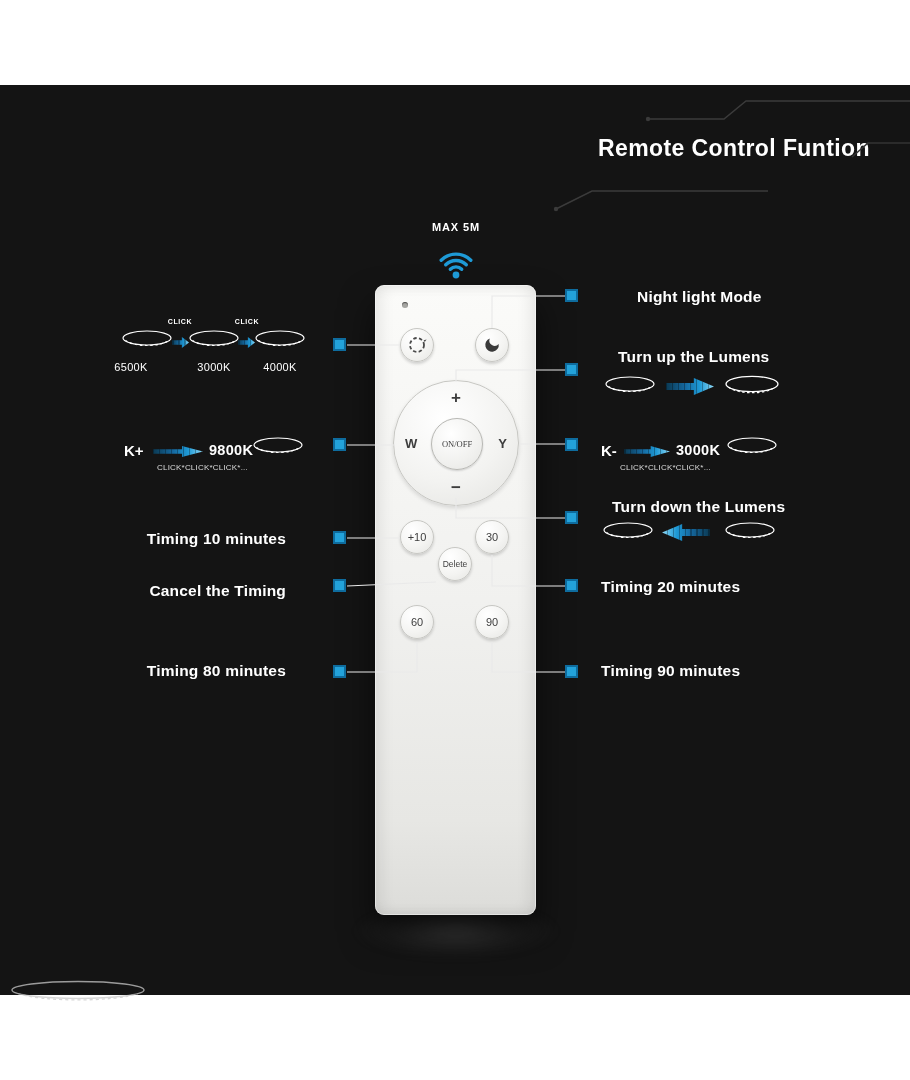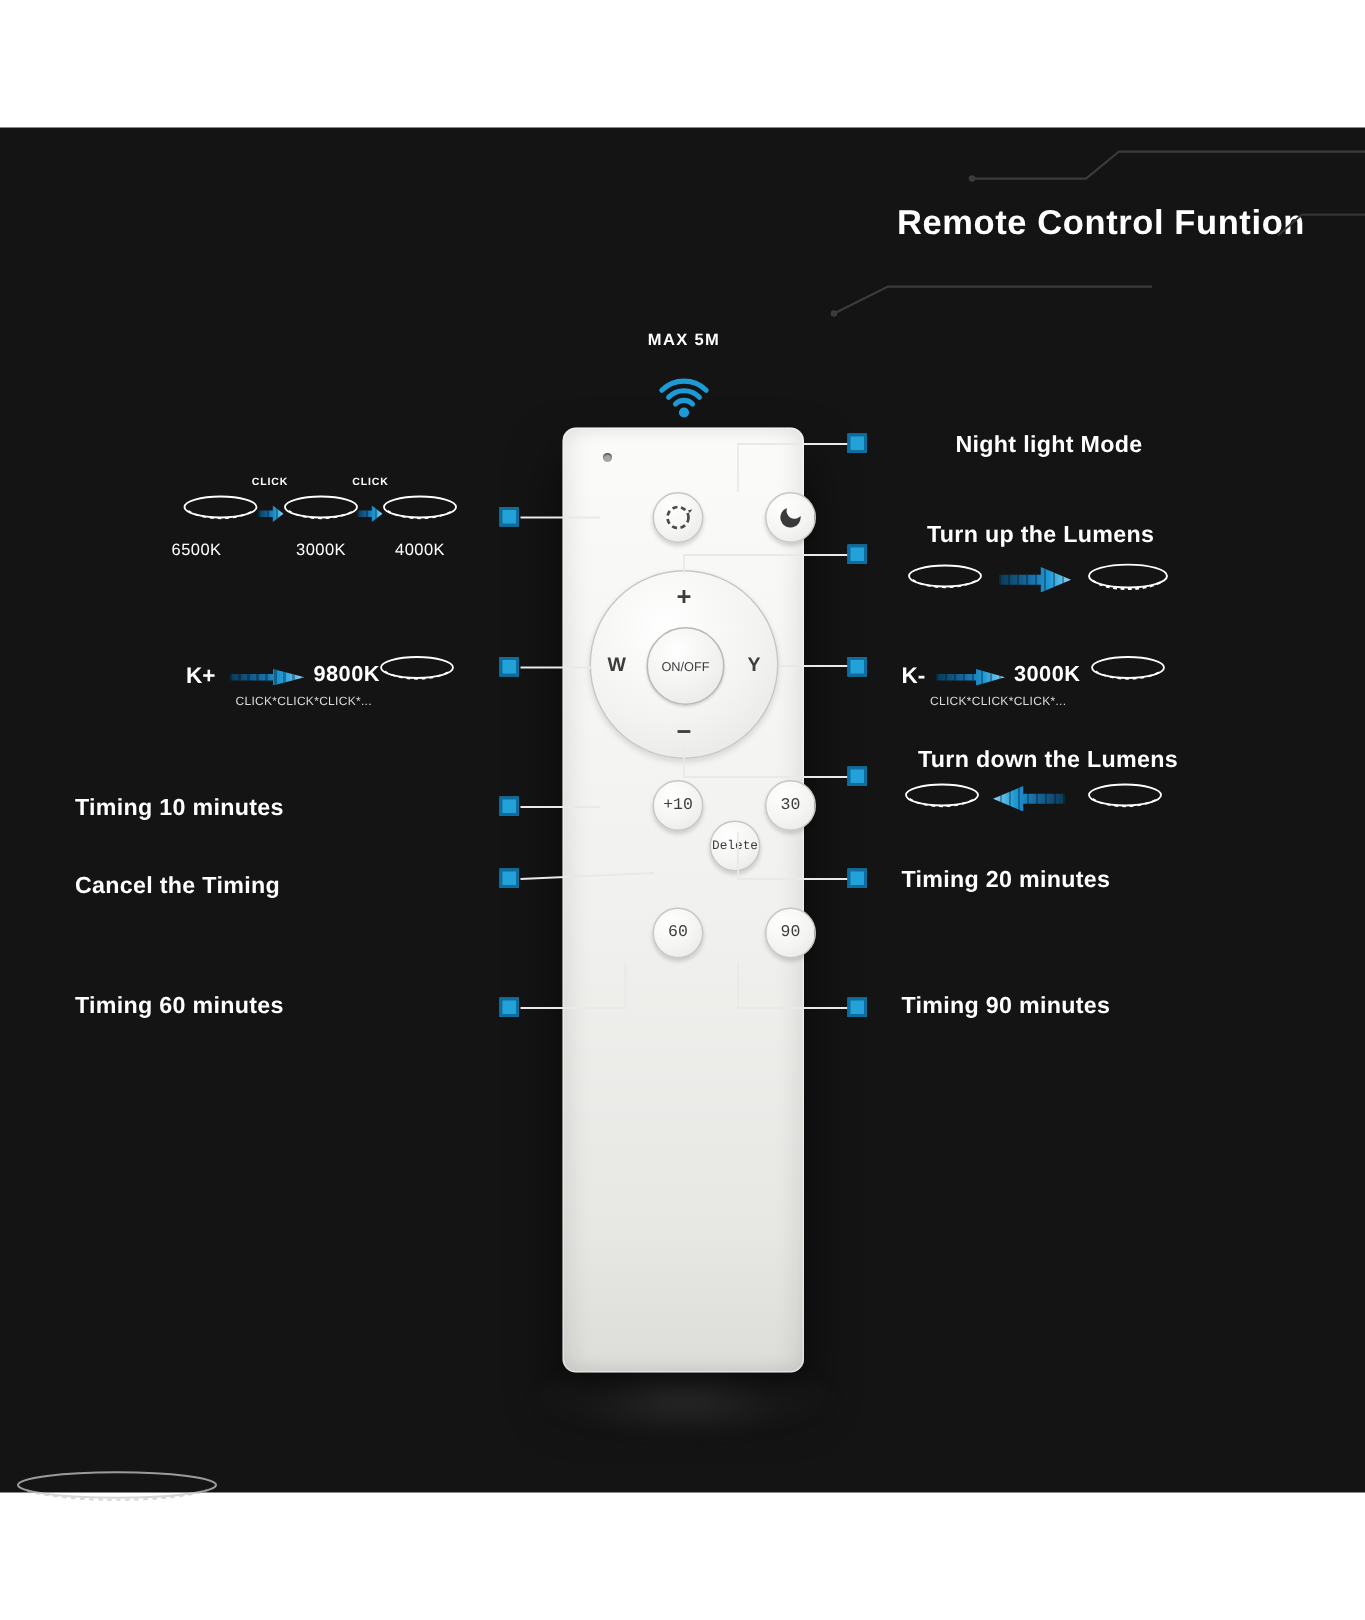--- a/index.html
+++ b/index.html
@@ -23,48 +23,48 @@
   .remote-shadow { position:absolute; left:356px; top:820px; width:200px; height:52px;
             background:radial-gradient(ellipse at center, rgba(150,150,150,0.30), rgba(90,90,90,0.12) 52%, transparent 72%);
             filter:blur(5px); }
   .led { position:absolute; left:27px; top:17px; width:6px; height:6px; border-radius:50%;
          background:#a6a6a2; box-shadow:inset 0 1px 1px rgba(0,0,0,0.55); }
 
   .rbtn { position:absolute; width:34px; height:34px; border-radius:50%;
           background:radial-gradient(circle at 35% 28%, #ffffff 0%, #f4f4f2 55%, #e6e6e3 100%);
           border:1px solid #c7c7c3; box-shadow:0 2px 3px rgba(0,0,0,0.16);
           display:flex; align-items:center; justify-content:center;
-          color:#3d3d3d; font-family:Liberation Mono, monospace; cursor:default; padding:0;margin-left:35px; }
+          color:#3d3d3d; font-family:Liberation Sans, sans-serif; cursor:default; padding:0; }
   .btn-cycle { left:25px; top:43px; }
   .btn-moon  { left:100px; top:43px; }
   .btn-10 { left:25px;  top:235px; font-size:11px; }
   .btn-30 { left:100px; top:235px; font-size:11px; }
   .btn-del { left:63px; top:262px; font-size:8.5px; }
   .btn-60 { left:25px;  top:320px; font-size:11px; }
   .btn-90 { left:100px; top:320px; font-size:11px; }
 
   .pad { position:absolute; left:18px; top:95px; width:126px; height:126px; border-radius:50%;
          background:radial-gradient(circle at 40% 30%, #ffffff 0%, #f3f3f1 55%, #e3e3e0 100%);
          border:1px solid #c7c7c3; box-shadow:0 2px 4px rgba(0,0,0,0.13); color:#3d3d3d; }
   .pad-plus  { position:absolute; left:0; right:0; top:7px;    text-align:center; font-size:17px; font-weight:bold; }
   .pad-minus { position:absolute; left:0; right:0; bottom:7px; text-align:center; font-size:17px; font-weight:bold; }
   .pad-w { position:absolute; left:11px;  top:50%; transform:translateY(-50%); font-size:13px; font-weight:bold; }
   .pad-y { position:absolute; right:11px; top:50%; transform:translateY(-50%); font-size:13px; font-weight:bold; }
   .onoff { position:absolute; left:37px; top:37px; width:52px; height:52px; border-radius:50%;
            border:1px solid #b8b8b4;
            background:radial-gradient(circle at 38% 30%, #ffffff, #f1f1ef 60%, #e5e5e2);
            font-size:8.5px; color:#3d3d3d; display:flex; align-items:center; justify-content:center;
-           box-shadow:0 1px 2px rgba(0,0,0,0.16); font-family:Liberation Sans, sans-serif; }
+           box-shadow:0 1px 2px rgba(0,0,0,0.16); font-family:Liberation Serif, serif; }
 
   
   .marker { position:absolute; width:13px; height:13px; background:#23a2da; border:2px solid #0e6c9e; }
 
   
   .lbl { position:absolute; color:#ffffff; font-size:15.5px; font-weight:bold; letter-spacing:0.2px; white-space:nowrap; line-height:19px; }
-  .lbl-left { left:50px; width:262px; text-align:left; }
+  .lbl-left { left:24px; width:262px; text-align:right; }
   .click-label { position:absolute; width:34px; text-align:center; color:#ffffff; font-size:7px; font-weight:bold; letter-spacing:0.6px; }
   .temp-label  { position:absolute; width:52px; text-align:center; color:#ffffff; font-size:11px; letter-spacing:0.3px; }
   .kname { position:absolute; color:#ffffff; font-size:15px; font-weight:bold; }
   .kval  { position:absolute; color:#ffffff; font-size:14.5px; font-weight:bold; letter-spacing:0.3px; }
   .clicks-small { position:absolute; color:#dcdcdc; font-size:8px; letter-spacing:0.2px; }
 
   .lamp { position:absolute; }
 
   .px-arrow { position:absolute;
               clip-path:polygon(0 30%, 58% 30%, 58% 0, 100% 50%, 58% 100%, 58% 70%, 0 70%);
@@ -192,21 +192,21 @@
     <span class="lamp" style="left:252px;top:352px">
       <svg width="52" height="22" viewBox="0 0 52 22">
           <ellipse cx="26" cy="8" rx="24" ry="7" fill="none" stroke="#fff" stroke-width="1.2"></ellipse>
           <path d="M4.5 10.5 A24 9 0 0 0 47.5 10.5" fill="none" stroke="#fff" stroke-width="1.2" stroke-dasharray="2.5 2.6"></path>
         </svg>
     </span>
     <span class="clicks-small" style="left:157px;top:378px">CLICK*CLICK*CLICK*...</span>
 
     <div class="lbl lbl-left" style="top:444px">Timing 10 minutes</div>
     <div class="lbl lbl-left" style="top:496px">Cancel the Timing</div>
-    <div class="lbl lbl-left" style="top:576px">Timing 60 minutes</div>
+    <div class="lbl lbl-left" style="top:576px">Timing 80 minutes</div>
 
     <div class="lbl" style="left:637px;top:202px">Night light Mode</div>
 
     <div class="lbl" style="left:618px;top:262px">Turn up the Lumens</div>
     <span class="lamp" style="left:604px;top:291px">
       <svg width="52" height="22" viewBox="0 0 52 22">
           <ellipse cx="26" cy="8" rx="24" ry="7" fill="none" stroke="#fff" stroke-width="1.2"></ellipse>
           <path d="M4.5 10.5 A24 9 0 0 0 47.5 10.5" fill="none" stroke="#fff" stroke-width="1.2" stroke-dasharray="2.5 2.6"></path>
         </svg>
     </span>

